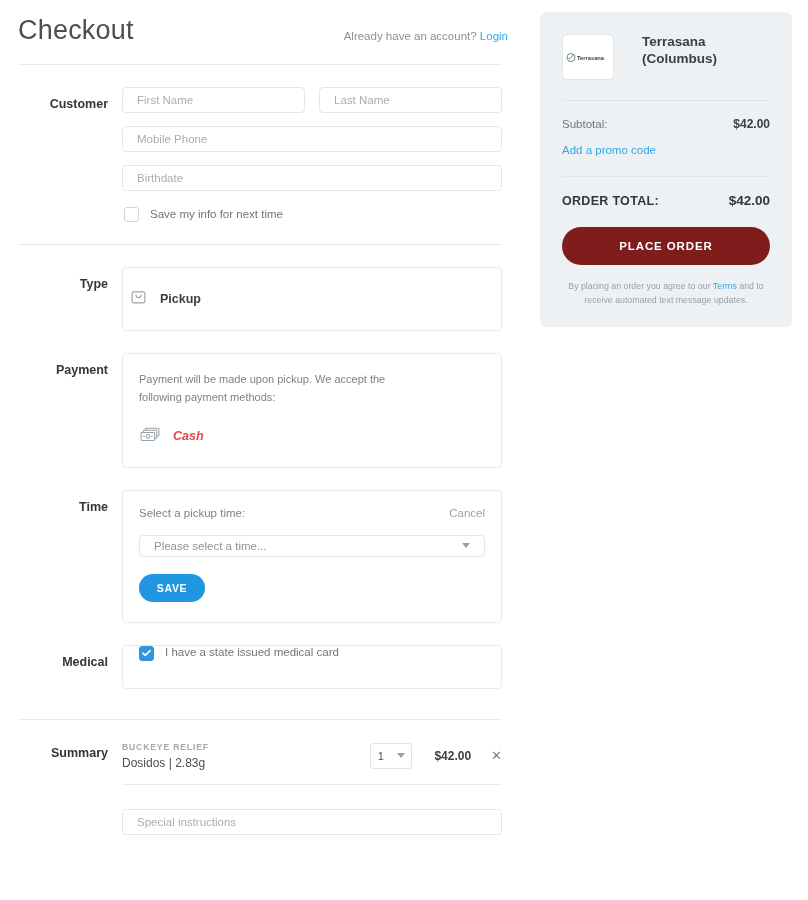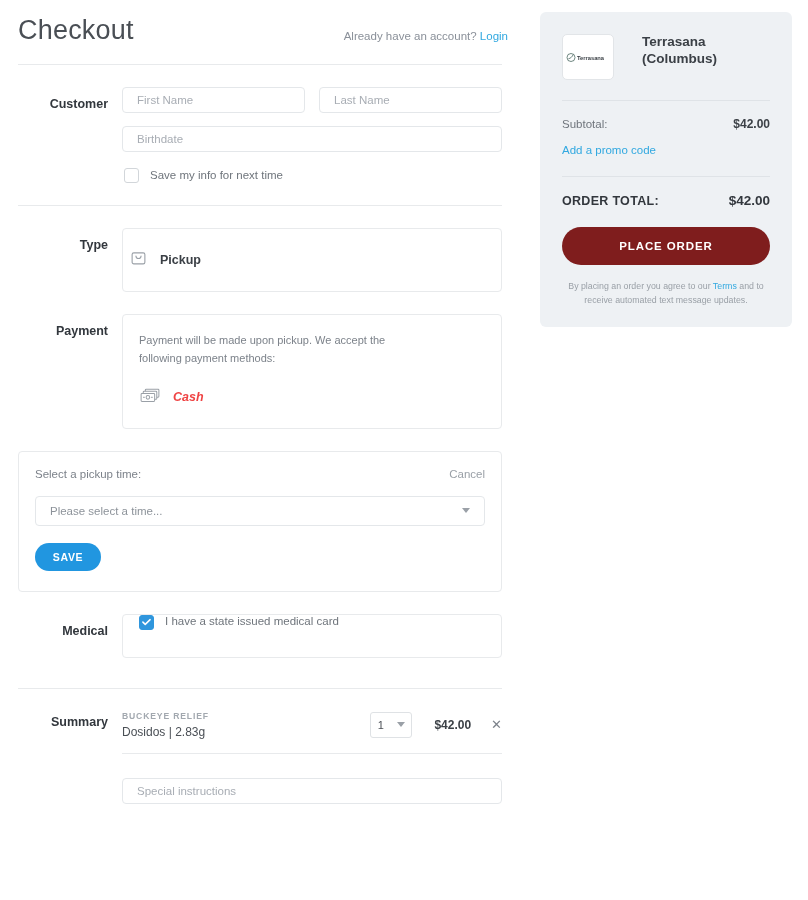--- a/index.html
+++ b/index.html
@@ -70,21 +70,21 @@
   .card-payment { padding: 16px 16px 18px 16px; min-height: 115px; }
   .pay-text { font-size: 11px; color: #7c828a; line-height: 1.65; max-width: 250px; }
   .pay-method { display: flex; align-items: center; gap: 12px; margin-top: 20px; }
   .pay-method .nm { font-size: 12.5px; font-weight: bold; color: #ef4444; font-style: italic; }
 
   .card-time { padding: 16px 16px 20px 16px; }
   .time-head { display: flex; justify-content: space-between; align-items: center; }
   .time-head .t { font-size: 11.5px; color: #7c828a; }
   .time-head .c { font-size: 11.5px; color: #9aa0a7; cursor: pointer; }
   .select {
-    margin-top: 16px; height: 30px; border: 1px solid #e4e7ea; border-radius: 4px;
+    margin-top: 16px; height: 22px; border: 1px solid #e4e7ea; border-radius: 4px;
     display: flex; align-items: center; justify-content: space-between;
     padding: 0 14px; font-size: 11.5px; color: #8d939a; background: #fff;
   }
   .caret { width: 0; height: 0; border-left: 4.5px solid transparent;
            border-right: 4.5px solid transparent; border-top: 5px solid #9aa0a7; }
   .btn-save {
     margin-top: 17px; width: 66px; height: 28px; border-radius: 14px;
     background: #2196e0; color: #fff; font-size: 10.5px; font-weight: bold;
     letter-spacing: .7px; display: flex; align-items: center; justify-content: center;
     border: none; cursor: pointer; font-family: inherit;
@@ -156,20 +156,21 @@
 
     <div class="divider"></div>
 
     <div class="section">
       <div class="sec-label">Customer</div>
       <div class="sec-body">
         <div class="row2">
           <div class="field half">First Name</div>
           <div class="field half">Last Name</div>
         </div>
+        <div class="field">Mobile Phone</div>
         <div class="field">Birthdate</div>
         <div class="checkline">
           <div class="cbox"></div>
           <div class="lbl">Save my info for next time</div>
         </div>
       </div>
     </div>
 
     <div class="divider" style="margin-top:22px;"></div>
 
@@ -203,20 +204,21 @@
                 <path d="M5.2 12.2h1.2M14.6 12.2h1.2" stroke-linecap="round"></path>
               </svg>
             </span>
             <span class="nm">Cash</span>
           </div>
         </div>
       </div>
     </div>
 
     <div class="section">
+      <div class="sec-label">Time</div>
       <div class="sec-body">
         <div class="card card-time">
           <div class="time-head">
             <div class="t">Select a pickup time:</div>
             <div class="c">Cancel</div>
           </div>
           <div class="select">
             <span>Please select a time...</span>
             <span class="caret"></span>
           </div>

